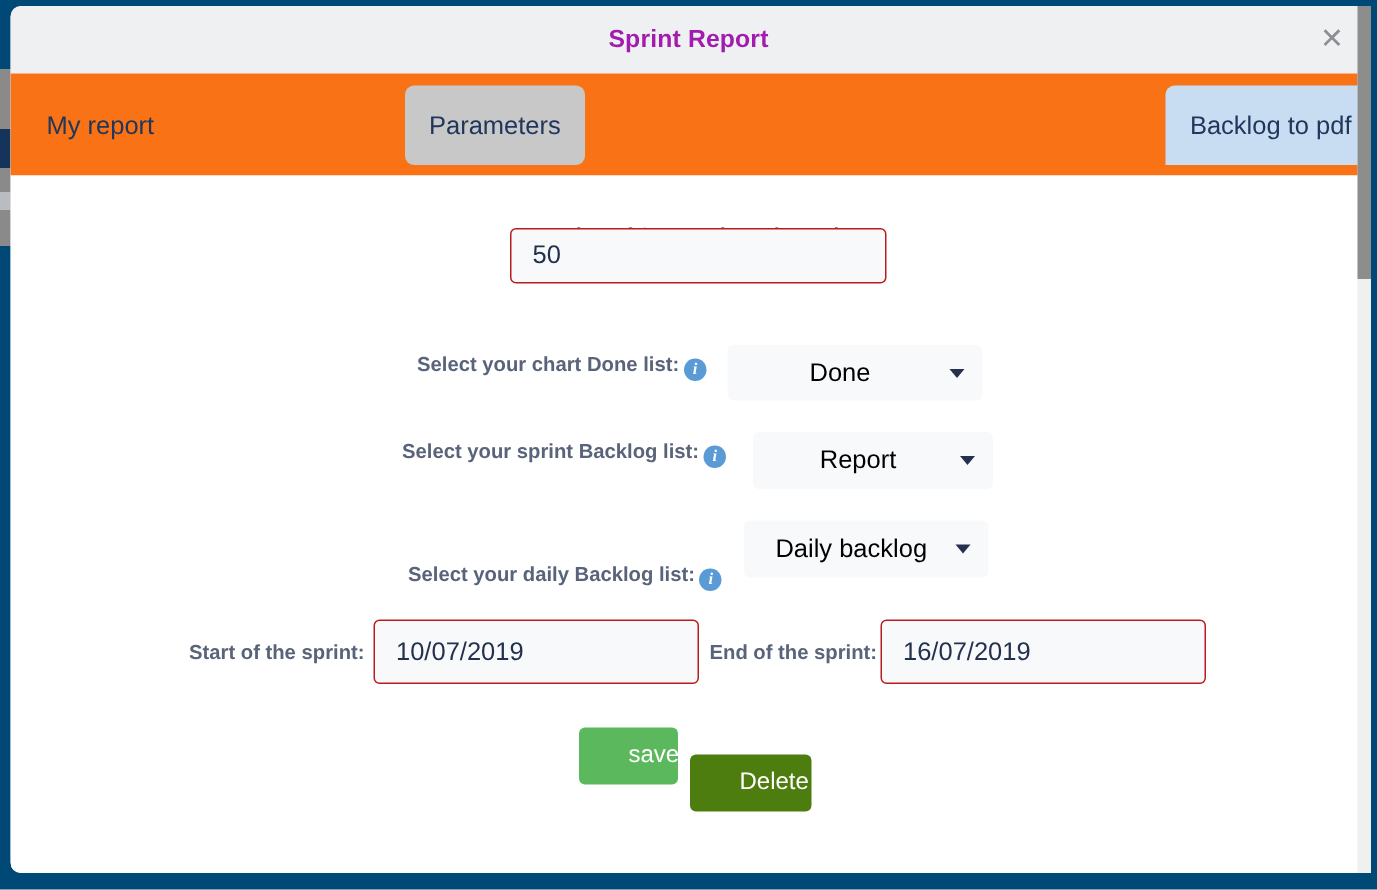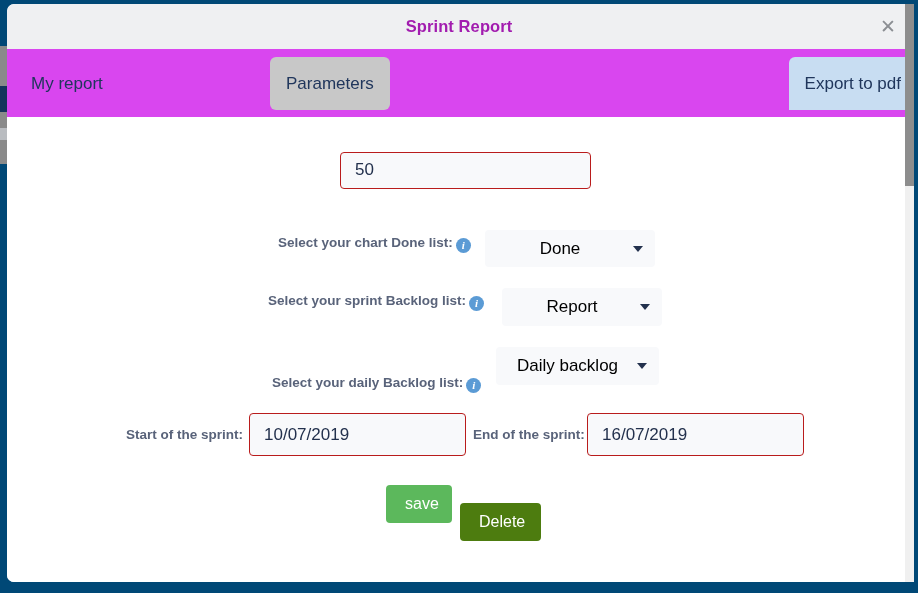--- a/index.html
+++ b/index.html
@@ -82,21 +82,21 @@
     font-size: 19px;
     font-weight: 300;
     cursor: pointer;
     user-select: none;
   }
 
   
   #tabbar {
     position: relative;
     height: 68px;
-    background: #d946ef;
+    background: #f97316;
   }
   .tab {
     position: absolute;
     top: 8px;
     height: 53px;
     line-height: 53px;
     font-size: 17px;
     color: #20365c;
     border-radius: 6px;
     padding: 0 16px;
@@ -247,21 +247,21 @@
   #row-buttons { top: 368px; height: 38px; }
   .action-btn {
     position: absolute;
     height: 38px;
     border: none;
     border-radius: 4px;
     color: #ffffff;
     font-size: 16px;
     cursor: pointer;
     font-family: "Liberation Sans", sans-serif;
-    padding: 0 19px;
+    padding: 0 33px;
   }
   #save-button   { left: 379px; background: #5cb85c; width: 66px; }
   #delete-button { left: 453px; background: #4d7c0f; width: 81px; margin-top: 36px; }
 
   
   #scrollbar-track {
     position: absolute;
     right: 4px;
     top: 4px;
     width: 9px;
@@ -289,21 +289,21 @@
   <div id="modal">
 
     <div id="modal-titlebar">
       <div id="modal-title">Sprint Report</div>
       <div id="close-button">✕</div>
     </div>
 
     <div id="tabbar">
       <div id="tab-my-report" class="tab">My report</div>
       <div id="tab-parameters" class="tab active">Parameters</div>
-      <div id="tab-export-pdf" class="tab export">Export to pdf</div>
+      <div id="tab-export-pdf" class="tab export">Backlog to pdf</div>
     </div>
 
     <div id="modal-body">
 
       <div id="row-story-label" class="field-row">
         <span class="form-label centered">Number of Story points planned:</span>
       </div>
       <div id="row-story-input" class="field-row">
         <input id="story-points-input" class="text-input" type="text" value="50" style="">
       </div>

